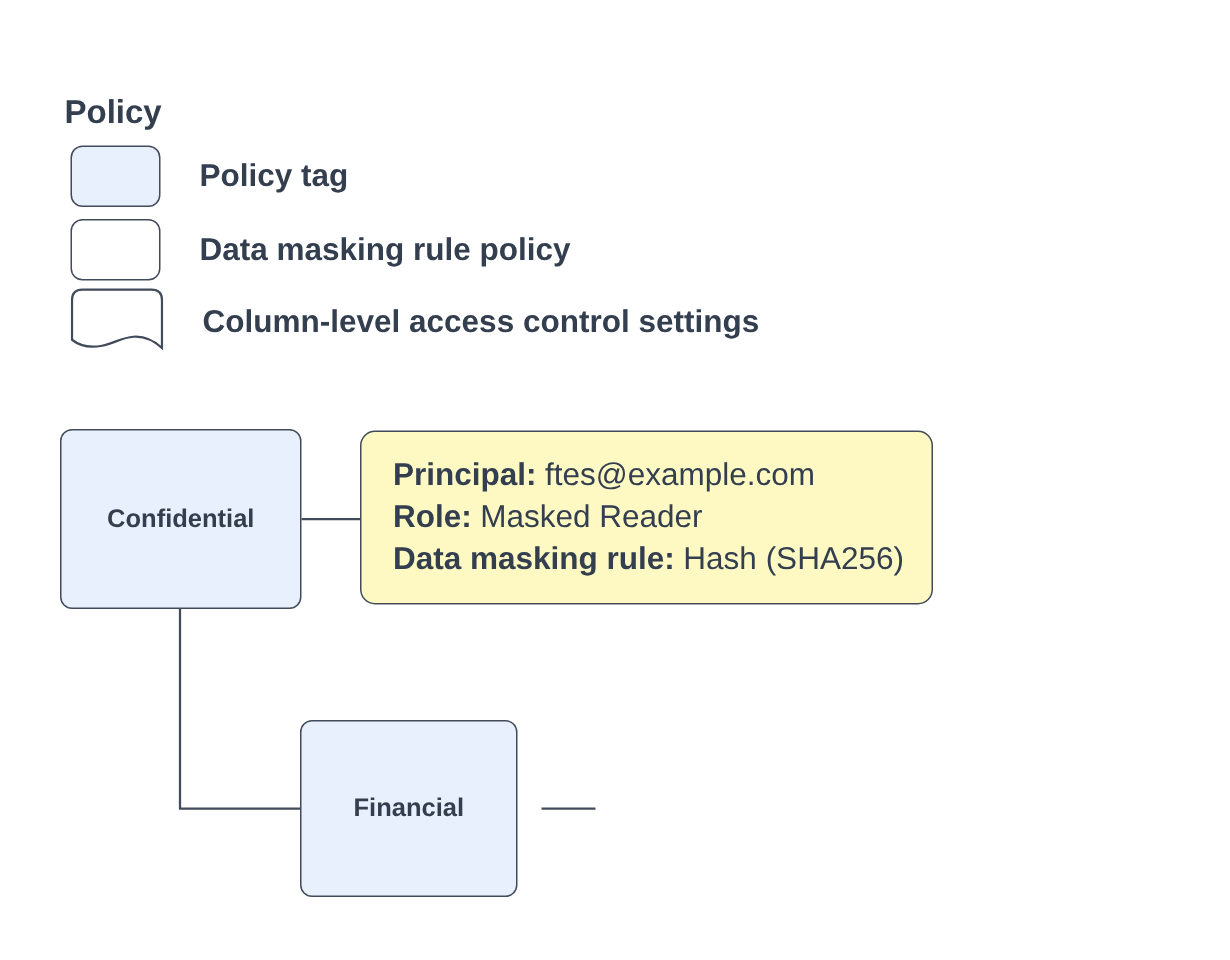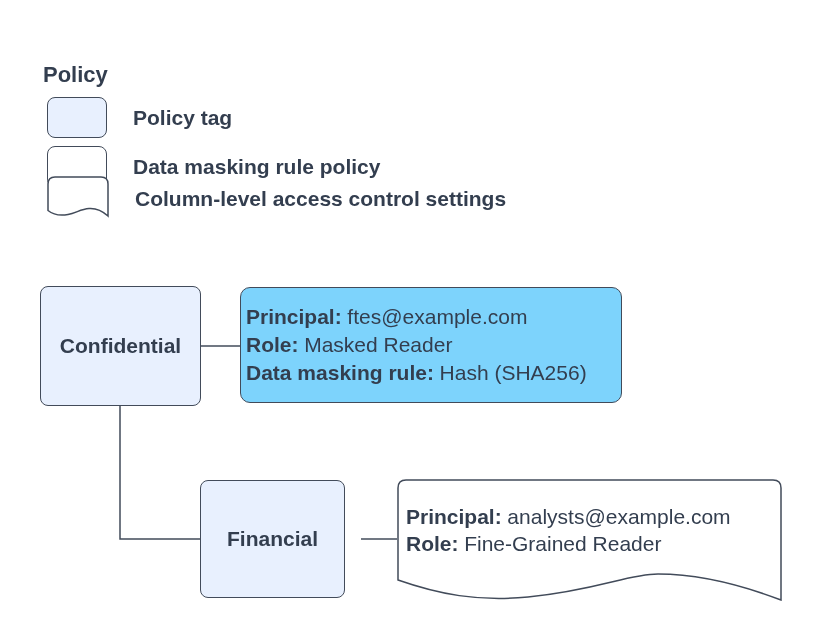--- a/index.html
+++ b/index.html
@@ -28,21 +28,21 @@
   }
   .legend-row {
     position: absolute;
     left: 47px;
     display: flex;
     align-items: center;
     gap: 26px;
   }
   .legend-row.r1 { top: 97px; }
   .legend-row.r2 { top: 146px; }
-  .legend-row.r3 { top: 176px; }
+  .legend-row.r3 { top: 192px; }
   .legend-label {
     font-size: 21px;
     font-weight: bold;
     color: #333e4f;
     white-space: nowrap;
   }
   .swatch-rect {
     width: 60px;
     height: 41px;
     border: 1.5px solid #424b5a;
@@ -56,41 +56,41 @@
   
   .node {
     position: absolute;
     background: #e8f0fe;
     border: 1.5px solid #424b5a;
     border-radius: 8px;
     box-sizing: border-box;
     display: flex;
     align-items: center;
     justify-content: center;
-    font-size: 21px;
+    font-size: 17px;
     font-weight: bold;
     color: #333e4f;
   }
   .node-confidential { left: 40px; top: 286px; width: 161px; height: 120px; }
   .node-financial    { left: 200px; top: 480px; width: 145px; height: 118px; }
 
   .policy-card {
     position: absolute;
     left: 240px;
     top: 287px;
     width: 382px;
     height: 116px;
-    background: #7dd3fc;
+    background: #fef9c3;
     border: 1.5px solid #424b5a;
     border-radius: 10px;
     box-sizing: border-box;
     display: flex;
     flex-direction: column;
     justify-content: center;
-    padding-left: 5px;
+    padding-left: 21px;
   }
   .card-line {
     font-size: 21px;
     line-height: 28px;
     white-space: nowrap;
     color: #333e4f;
   }
   .card-line .b { font-weight: bold; }
   .card-line .v { margin-left: 0.27em; }
 
@@ -164,27 +164,14 @@
     </div>
     <div class="card-line">
       <span class="b">Data masking rule:</span><span class="v">Hash (SHA256)</span>
     </div>
   </div>
 
   <div class="node node-financial">
     <span>Financial</span>
   </div>
 
-  <div class="doc-card">
-    <svg width="385" height="132" viewBox="0 0 385 132" aria-hidden="true">
-      <path d="M 1 9 Q 1 1 9 1 H 376 Q 384 1 384 9 L 384 121 C 342 105 302 95 261 95 C 231 95 201 111 131 118 C 81 123 41 115 1 101 Z" fill="#ffffff" stroke="#424b5a" stroke-width="1.5"></path>
-    </svg>
-    <div class="doc-text">
-      <div class="card-line">
-        <span class="b">Principal:</span><span class="v">analysts@example.com</span>
-      </div>
-      <div class="card-line">
-        <span class="b">Role:</span><span class="v">Fine-Grained Reader</span>
-      </div>
-    </div>
-  </div>
 
 </div>
 
 </body></html>

